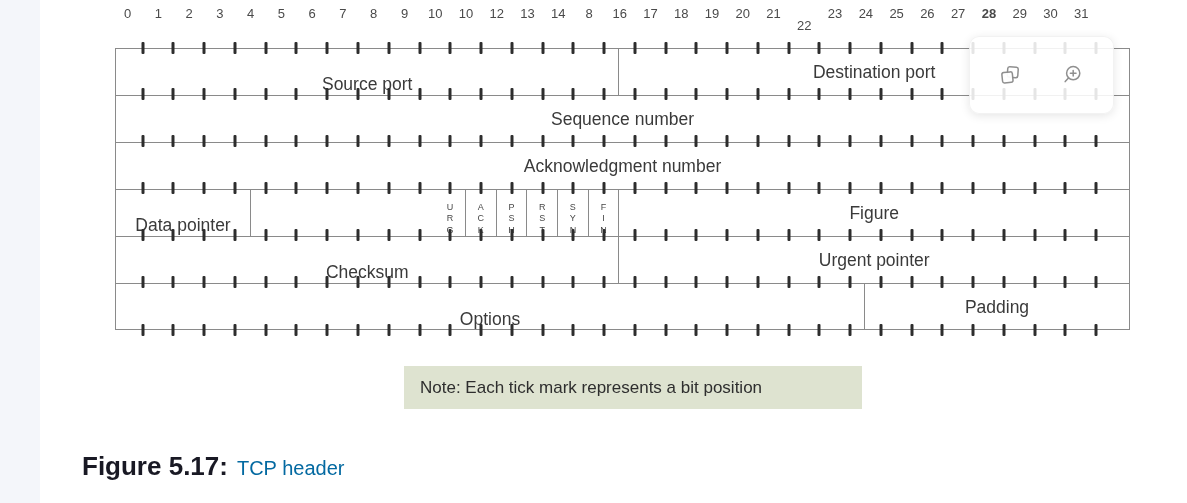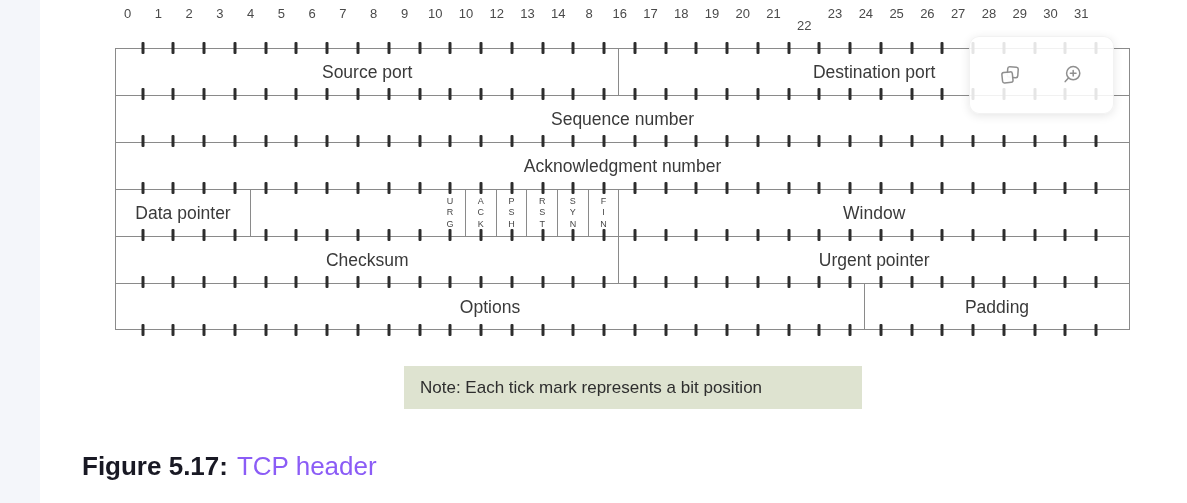--- a/index.html
+++ b/index.html
@@ -24,21 +24,21 @@
   .grid-box{
     position:absolute;left:115px;top:48px;width:1015px;height:282px;
     border:1px solid var(--line-color,#8a8a8a);box-sizing:border-box;
   }
   .hrow{position:relative;height:47px;border-top:1px solid var(--line-color,#8a8a8a);box-sizing:border-box;}
   .hrow:first-child{border-top:none;height:46px;}
   .field{
     position:absolute;top:0;bottom:0;display:flex;align-items:center;justify-content:center;
     box-sizing:border-box;
   }
-  .field.divided{border-right:1px solid var(--line-color,#8a8a8a);}
+  .field.divided{border-right:1px solid var(--line-color,#8a8a8a);align-items:flex-end;}
   .field-label{font-size:17.5px;color:#3a3a3a;white-space:nowrap;}
   .field.stacked .field-label{
     font-size:9px;line-height:11.5px;color:#474747;white-space:pre-line;text-align:center;
   }
   .tick-layer{position:absolute;left:115px;top:48px;width:1015px;height:282px;pointer-events:none;}
   .tick{
     position:absolute;width:3px;height:12px;border-radius:1px;
     background:var(--tick-color,#2d2d2d);transform:translate(-50%,-50%);
   }
   
@@ -56,21 +56,21 @@
   
   .note-box{
     position:absolute;left:404px;top:366px;width:458px;height:43px;
     background:var(--note-bg,#dee3d0);
     display:flex;align-items:center;padding-left:16px;box-sizing:border-box;
   }
   .note-text{font-size:17px;color:#2e2e2e;}
   
   .caption{position:absolute;left:82px;top:451px;white-space:nowrap;}
   .caption-label{font-size:26px;font-weight:bold;color:#191924;}
-  .caption-title{font-size:26px;color:#8b5cf6;margin-left:9px;}
+  .caption-title{font-size:20px;color:#0369a1;margin-left:9px;}
 </style>
 </head>
 <body>
 
 <div id="screen">
 
   <div class="left-strip"></div>
 
   <div class="bit-scale">
       <span class="bit-label" style="left: 2.72727%;">0</span>
@@ -94,21 +94,21 @@
       <span class="bit-label" style="left: 57.2727%;">18</span>
       <span class="bit-label" style="left: 60.303%; text-align: center;">19</span>
       <span class="bit-label" style="left: 63.3333%;">20</span>
       <span class="bit-label" style="left: 66.3636%;">21</span>
       <span class="bit-label" style="left: 69.3939%; margin-top: 12px;">22</span>
       <span class="bit-label" style="left: 72.4242%;">23</span>
       <span class="bit-label" style="left: 75.4545%;">24</span>
       <span class="bit-label" style="left: 78.4848%;">25</span>
       <span class="bit-label" style="left: 81.5152%;">26</span>
       <span class="bit-label" style="left: 84.5455%;">27</span>
-      <span class="bit-label" style="left: 87.5758%;">28</span>
+      <span class="bit-label" style="left: 87.5758%; font-weight: bold;">28</span>
       <span class="bit-label" style="left: 90.6061%;">29</span>
       <span class="bit-label" style="left: 93.6364%;">30</span>
       <span class="bit-label" style="left: 96.6667%;">31</span>
     </div>
 
   <div class="grid-box">
       <div class="hrow">
         <div class="field divided" style="left: 0%; width: 49.697%;">
           <span class="field-label">Source port</span>
         </div>
@@ -154,21 +154,21 @@
           <span class="field-label">S
 Y
 N</span>
         </div>
         <div class="field stacked divided" style="left: 46.6667%; width: 3.0303%;">
           <span class="field-label">F
 I
 N</span>
         </div>
         <div class="field" style="left: 49.697%; width: 50.303%;">
-          <span class="field-label">Window</span>
+          <span class="field-label">Figure</span>
         </div>
       </div>
       <div class="hrow">
         <div class="field divided" style="left: 0%; width: 49.697%;">
           <span class="field-label">Checksum</span>
         </div>
         <div class="field" style="left: 49.697%; width: 50.303%;">
           <span class="field-label">Urgent pointer</span>
         </div>
       </div>

